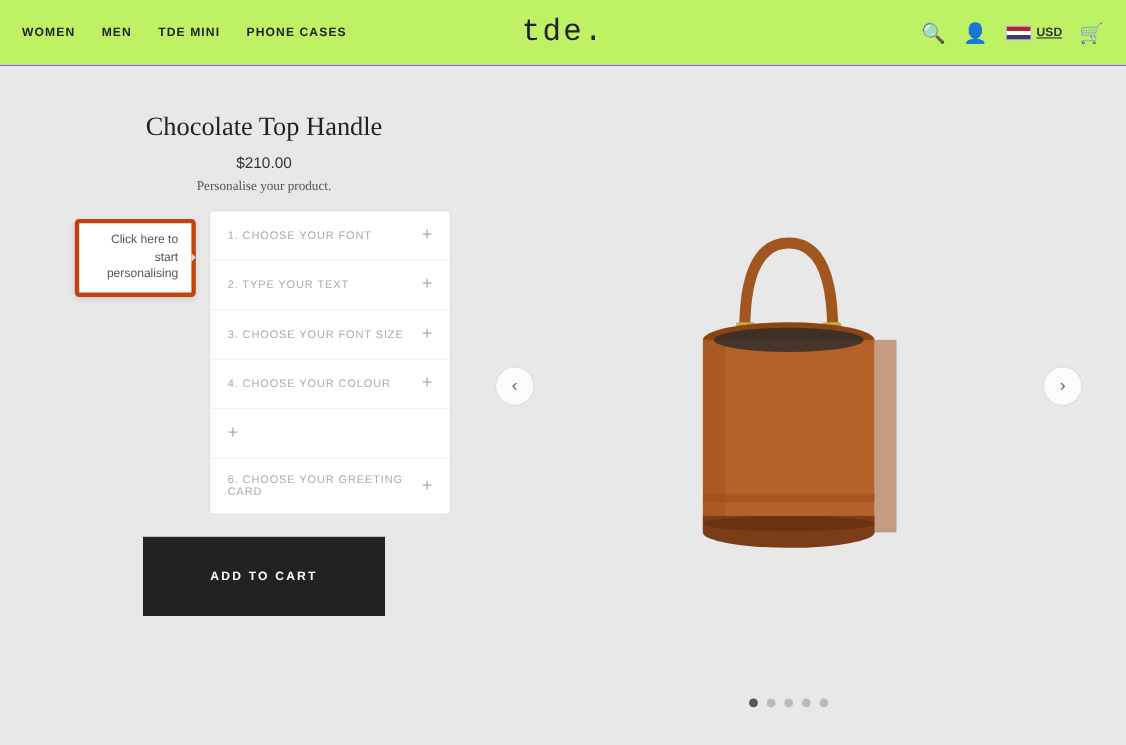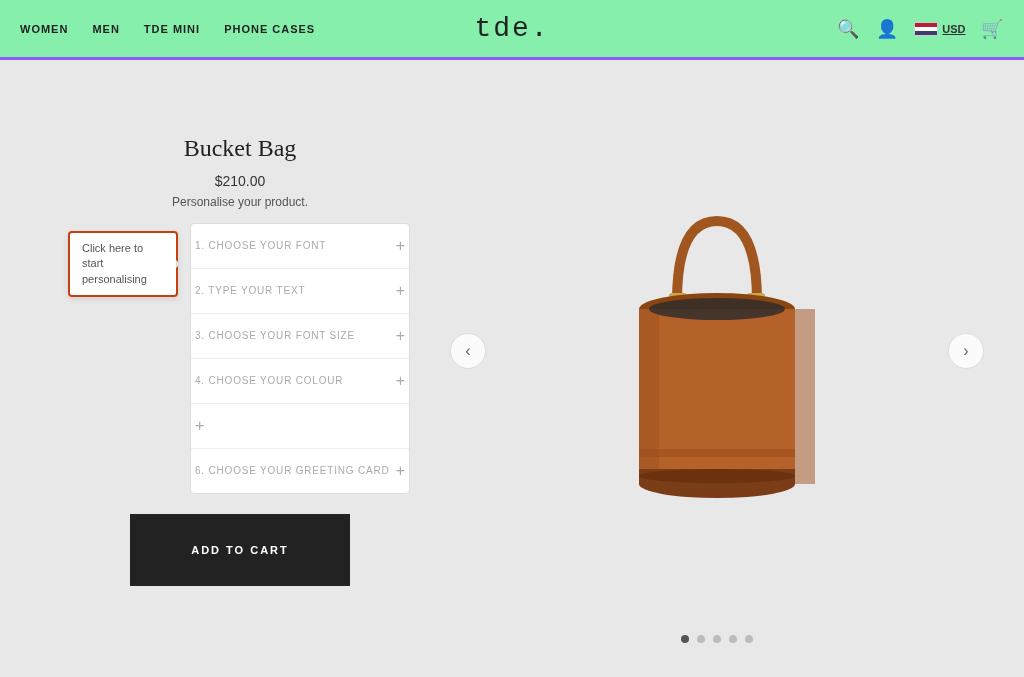--- a/index.html
+++ b/index.html
@@ -7,27 +7,27 @@
       font-family: 'Arial', sans-serif;
       background: #e8e8e8;
       color: #333;
       min-height: 677px;
       width: 1024px;
       overflow: hidden;
     }
 
     
     nav {
-      background: #86efac;
+      background: #bef264;
       display: flex;
       align-items: center;
       padding: 0 20px;
       height: 60px;
       position: relative;
-      border-bottom: 3px solid #8b5cf6;
+      border-bottom: 1px solid #8b5cf6;
     }
     .nav-left {
       display: flex;
       gap: 24px;
       align-items: center;
     }
     .nav-left a {
       font-size: 11px;
       font-weight: 700;
       letter-spacing: 1px;
@@ -107,38 +107,39 @@
       font-size: 14px;
       color: #333;
       text-align: left;
       margin-bottom: 6px;
     }
     .personalize-text {
       font-size: 12px;
       color: #555;
       text-align: center;
       margin-bottom: 14px;
+      font-family: Liberation Serif, serif;
     }
 
     
     .tooltip-wrapper {
       position: relative;
       width: 100%;
       display: flex;
       align-items: flex-start;
       margin-bottom: 4px;
     }
     .tooltip-bubble {
       background: #fff;
-      border: 2px solid #c2410c;
+      border: 4px solid #c2410c;
       border-radius: 4px;
       padding: 8px 12px;
       font-size: 11px;
       color: #555;
-      text-align: left;
+      text-align: right;
       width: 110px;
       position: absolute;
       left: 8px;
       top: 8px;
       z-index: 10;
       box-shadow: 0 2px 6px rgba(0,0,0,0.1);
       line-height: 1.4;
     }
     .tooltip-bubble::after {
       content: '';
@@ -155,21 +156,21 @@
       background: #fff;
       border: 1px solid #ddd;
       border-radius: 4px;
       width: 220px;
       overflow: hidden;
     }
     .step-row {
       display: flex;
       align-items: center;
       justify-content: space-between;
-      padding: 14px 4px;
+      padding: 14px 16px;
       border-bottom: 1px solid #eee;
       cursor: pointer;
     }
     .step-row:last-child {
       border-bottom: none;
     }
     .step-label {
       font-size: 10px;
       letter-spacing: 0.8px;
       color: #aaa;
@@ -278,22 +279,21 @@
       <span>USD</span>
     </span>
     <span class="nav-icon">🛒</span>
   </div>
 </nav>
 
 <div class="main">
 
   <div class="left-panel">
     <h1 class="product-title">
-      <br>
-      <span>Bucket Bag</span>
+      <span>Chocolate Top Handle</span><br>
     </h1>
     <p class="product-price">$210.00</p>
     <p class="personalize-text">Personalise your product.</p>
 
     <div class="tooltip-wrapper">
       <div class="tooltip-bubble">Click here to start personalising</div>
 
       <div class="steps-container" style="margin-left: 130px;">
         <div class="step-row">
           <span class="step-label">1. CHOOSE YOUR FONT</span>

